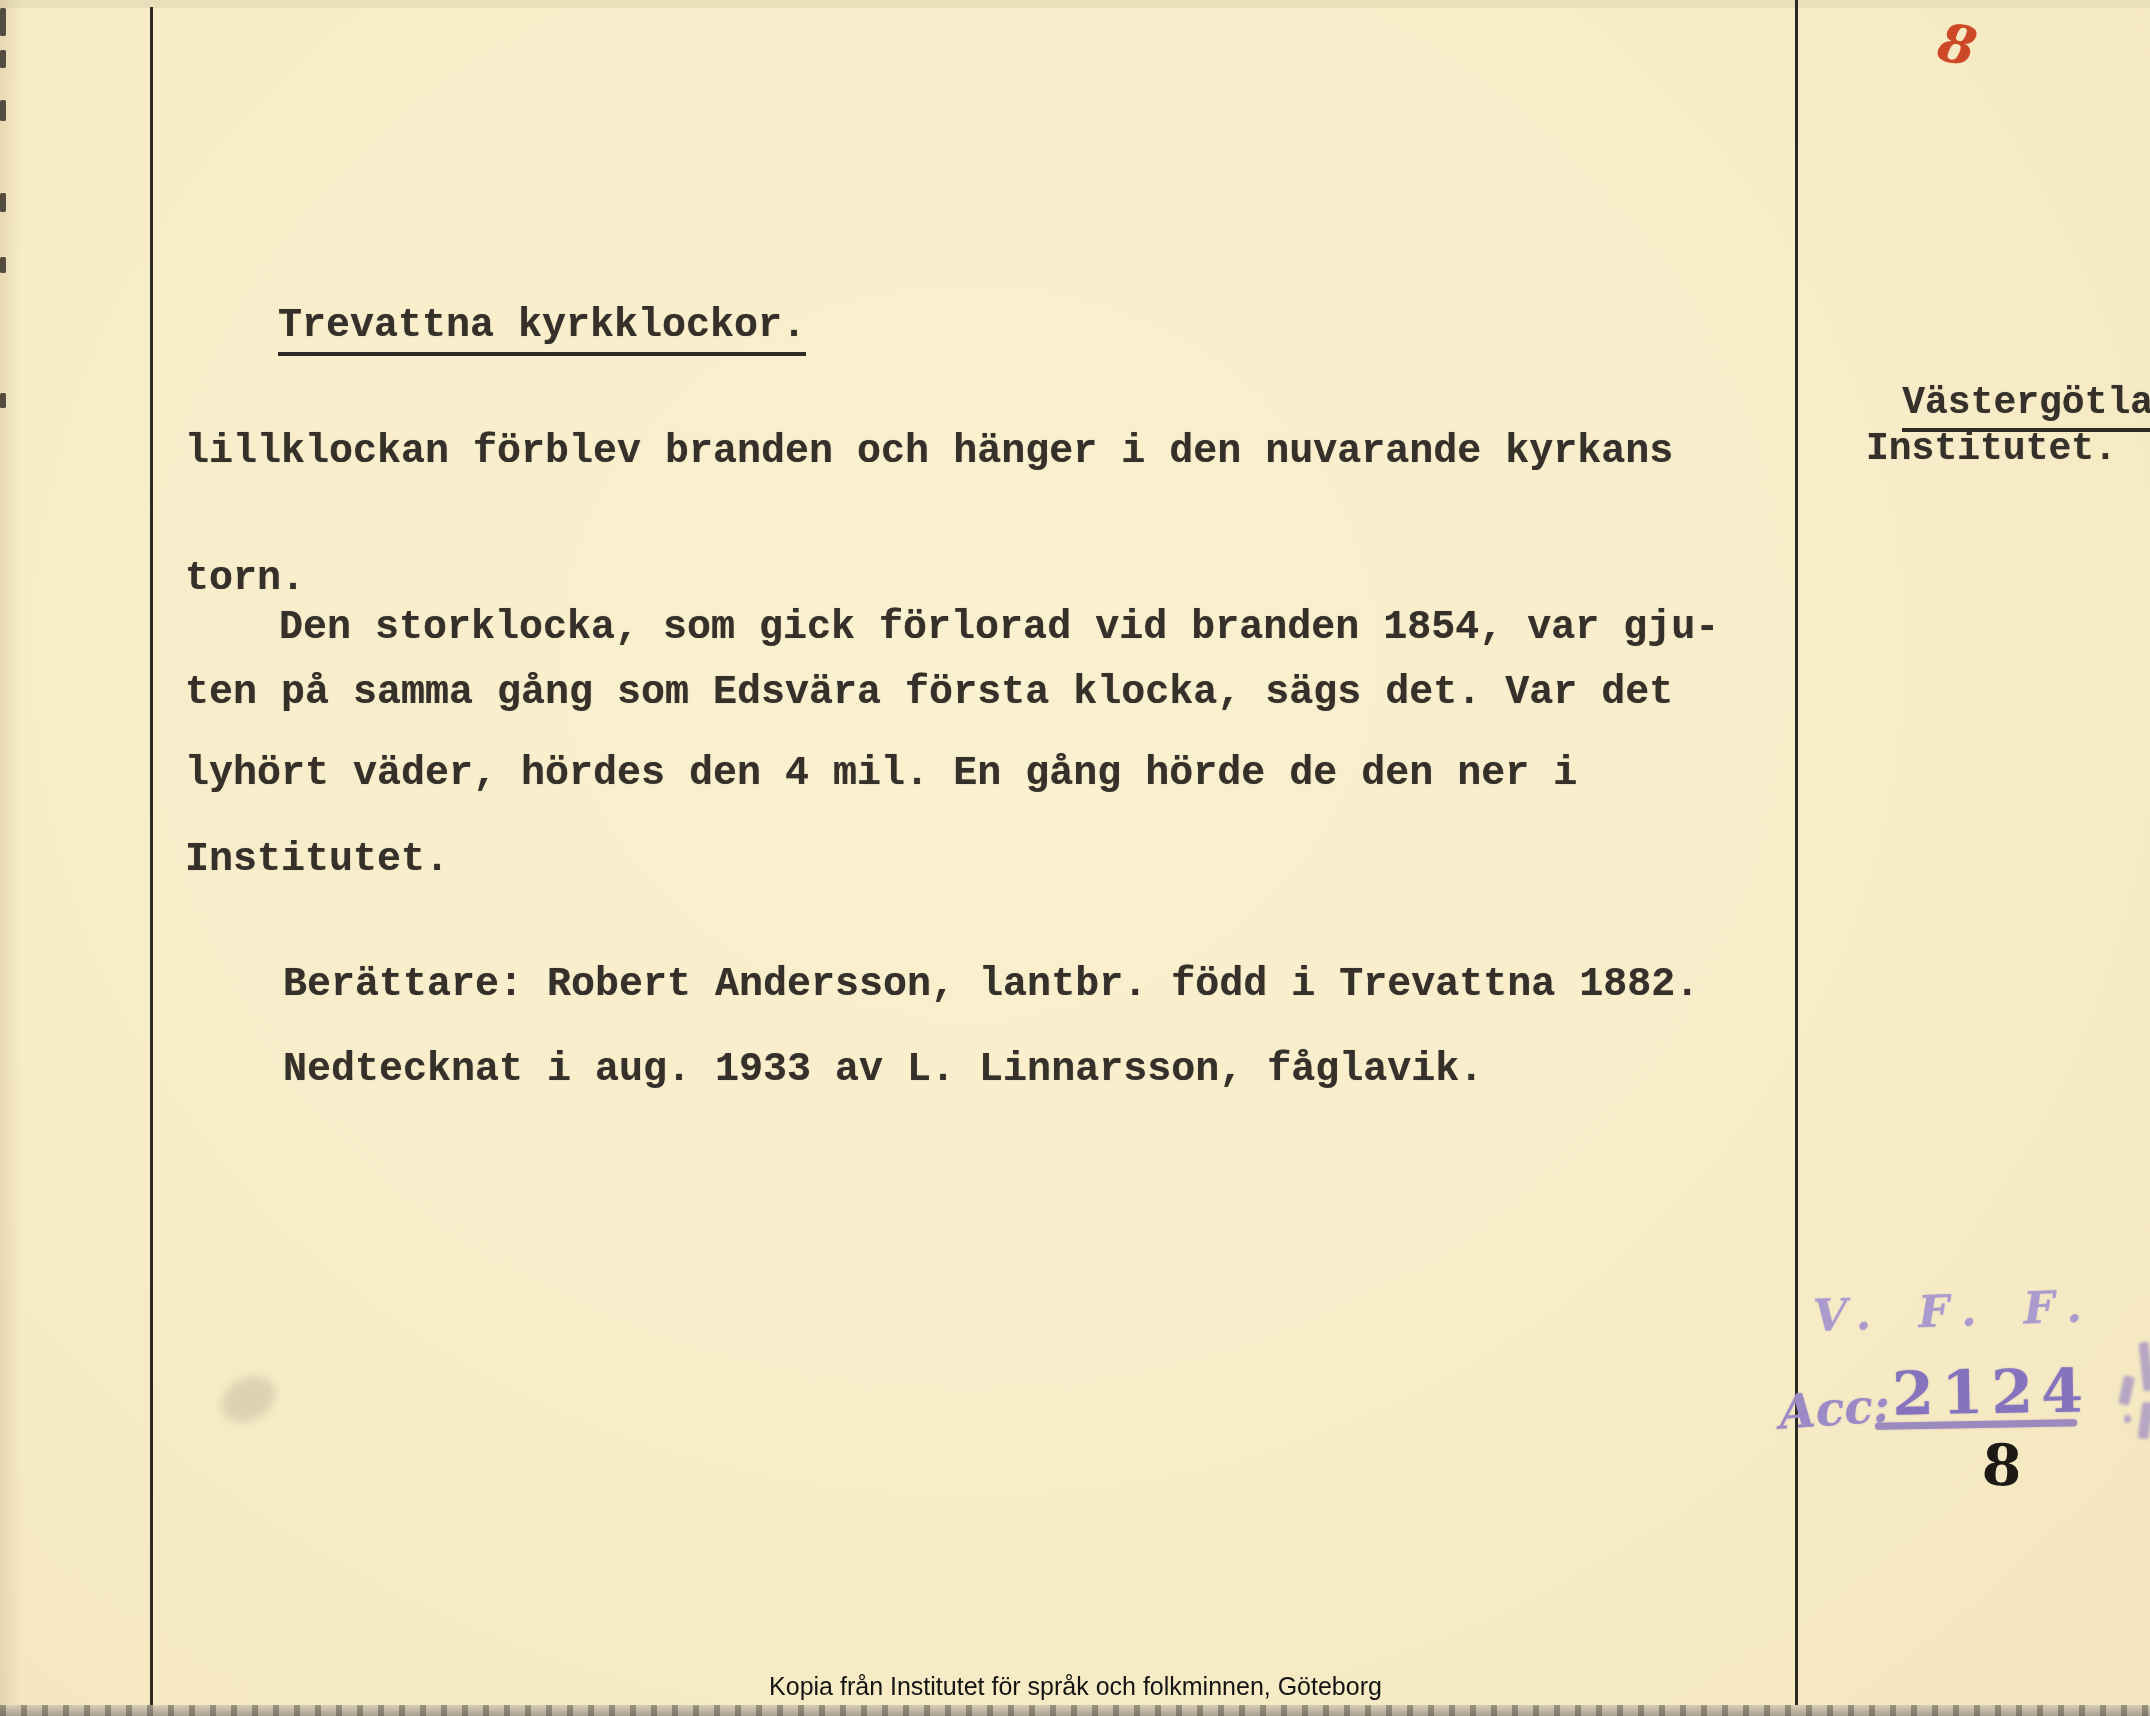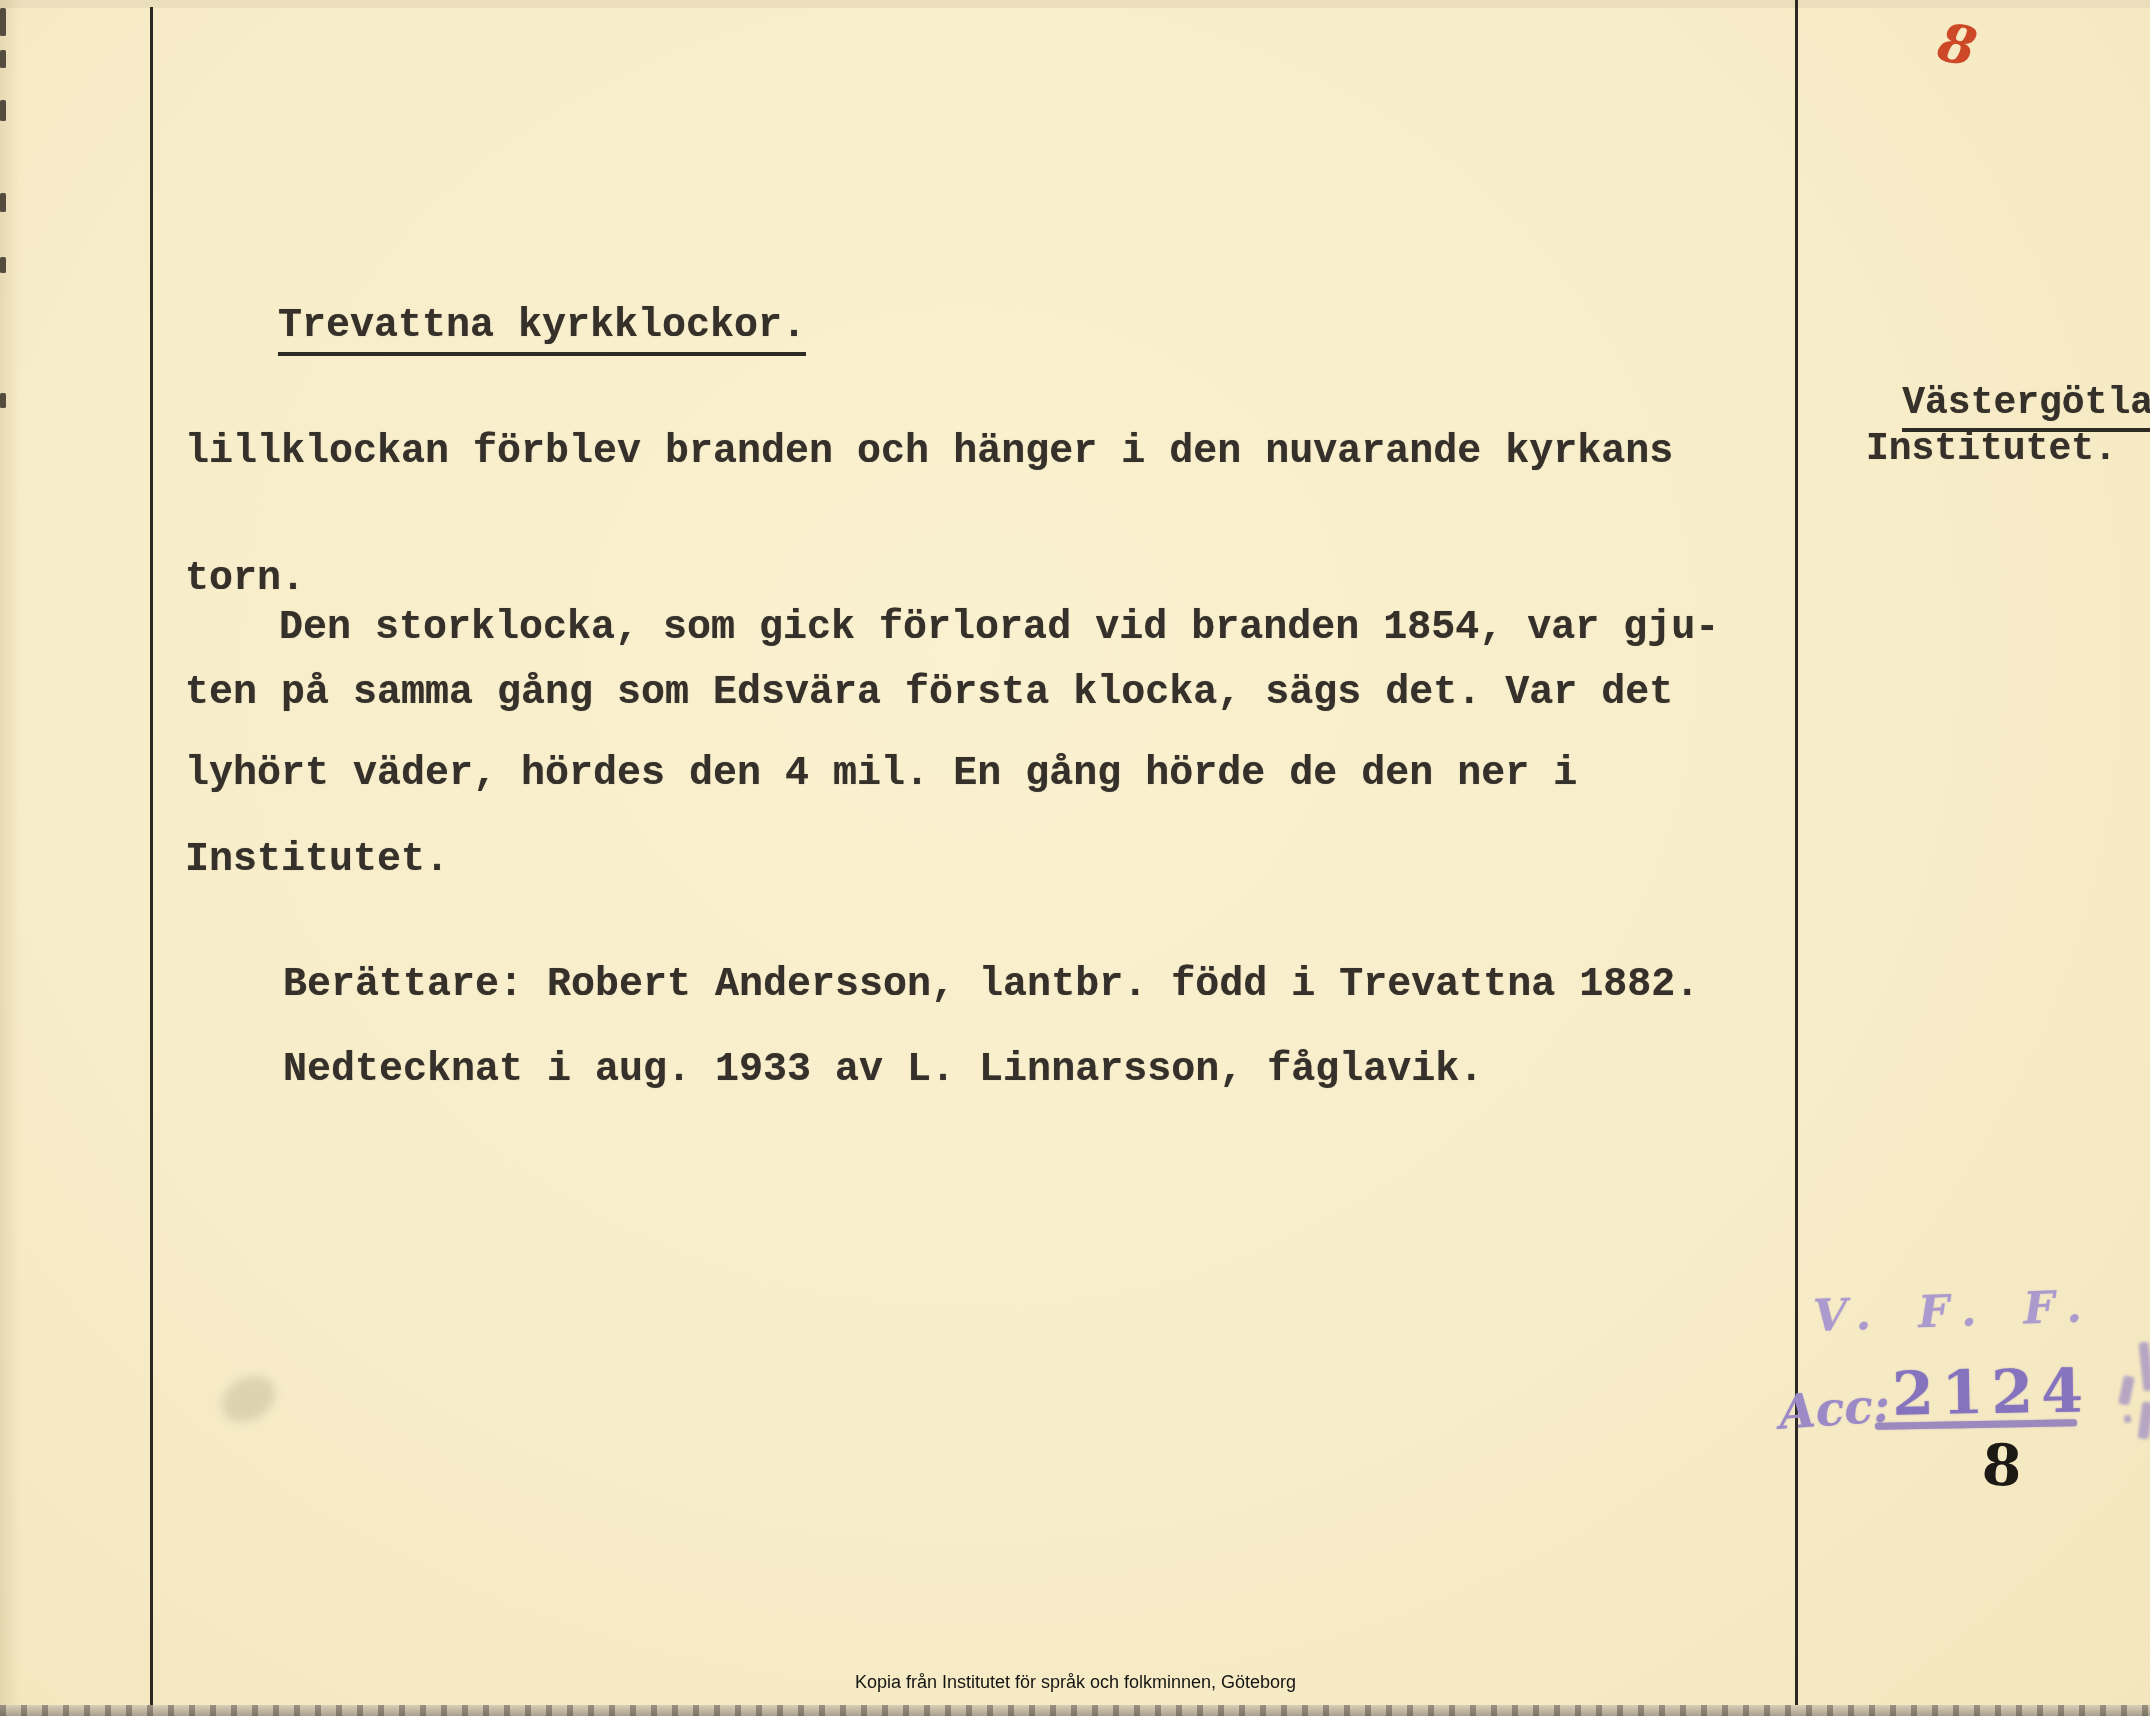--- a/index.html
+++ b/index.html
@@ -85,21 +85,21 @@
   .smudge-pencil{
     position:absolute;left:220px;top:1378px;width:57px;height:42px;
     background:rgba(115,108,92,.20);border-radius:50%;filter:blur(4.9px);
     transform:rotate(-30deg);
   }
   
   .footer{
     position:absolute;left:0;top:1672px;width:100%;
     text-align:center;
     font-family:"Liberation Sans", sans-serif;
-    font-size:18px;color:#141414;
+    font-size:25px;color:#141414;
   }
 </style>
 </head>
 <body>
 
 <div class="paper">
 
   <div class="top-edge"></div>
   <div class="left-shade"></div>
 

